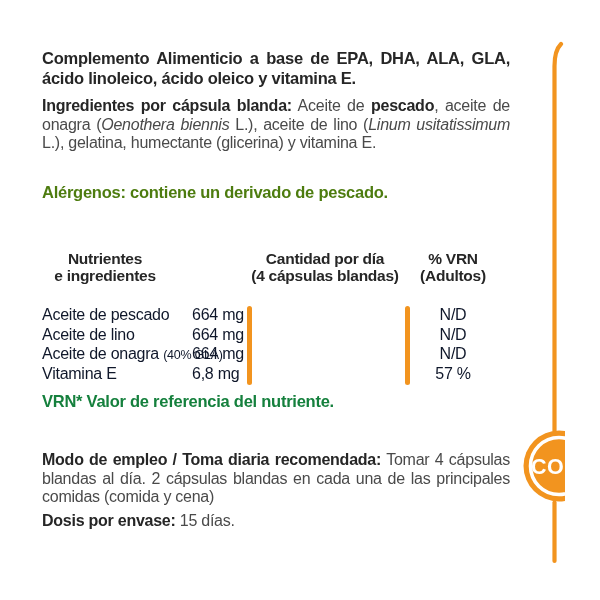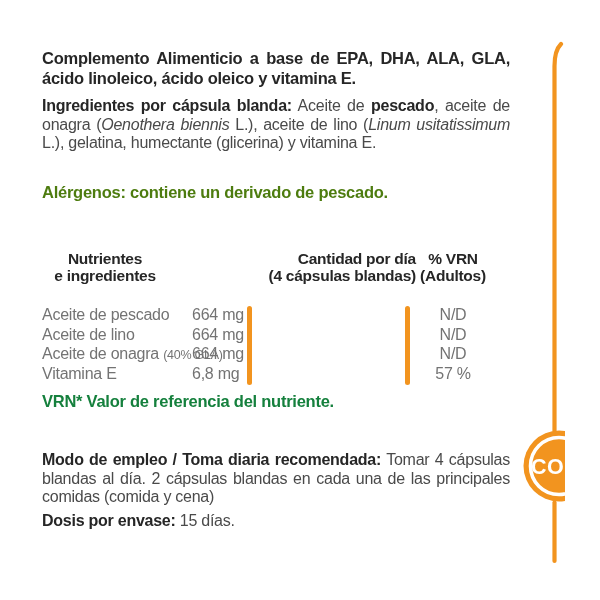--- a/index.html
+++ b/index.html
@@ -12,24 +12,24 @@
   .txt-block{position:absolute;left:42px;width:468px;letter-spacing:-0.25px;}
   .strong{font-weight:bold;color:#262626;}
   .i{font-style:italic;}
 
   #intro{top:49px;font-weight:bold;font-size:16.5px;line-height:19.5px;color:#262626;text-align:justify;}
   #ingredients{top:97px;font-size:16px;line-height:18.5px;color:#4a4a4a;text-align:justify;}
   #allergens{top:183px;font-weight:bold;font-size:16.5px;color:#4d7c0f;}
 
   .th{position:absolute;text-align:center;font-weight:bold;font-size:15.5px;line-height:16.5px;color:#262626;letter-spacing:-0.25px;}
   #th1{left:30px;width:150px;top:251px;}
-  #th2{left:234px;width:182px;top:251px;text-align:right;}
+  #th2{left:234px;width:182px;top:251px;}
   #th3{left:405px;width:96px;top:251px;}
 
-  #rows{position:absolute;left:42px;top:305px;width:458px;font-size:16px;color:#737373;letter-spacing:-0.25px;}
+  #rows{position:absolute;left:42px;top:305px;width:458px;font-size:16px;color:#0f172a;letter-spacing:-0.25px;}
   .row{position:relative;height:19.5px;line-height:19.5px;}
   .row .note{font-size:12.5px;}
   .row .amount{position:absolute;top:0;left:150px;width:156px;}
   .row .vrn{position:absolute;top:0;left:366px;width:90px;text-align:center;}
 
   .divider{position:absolute;width:5px;top:306px;height:79px;background:#F2941F;border-radius:2.5px;}
   #div1{left:247px;}
   #div2{left:405px;}
 
   #vrn-note{top:392px;font-weight:bold;font-size:16.5px;color:#15803d;}

